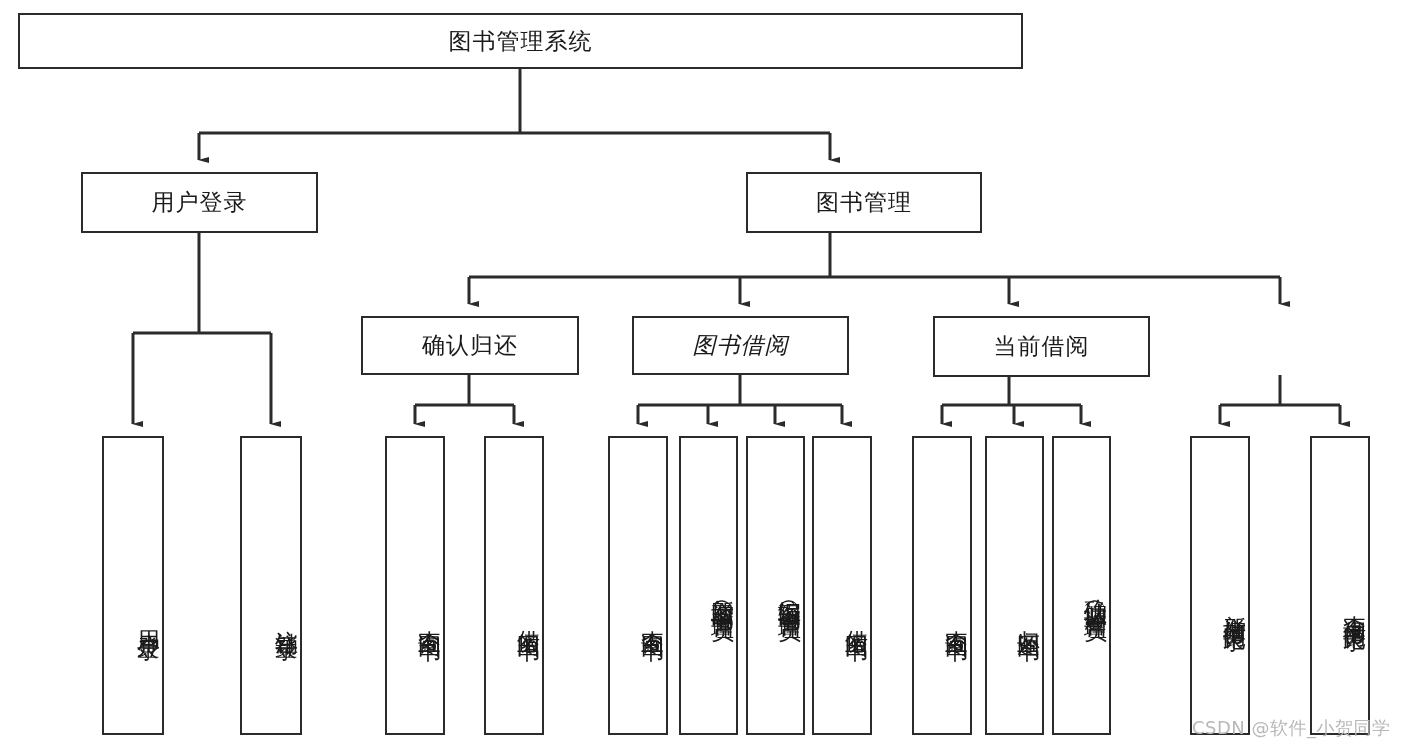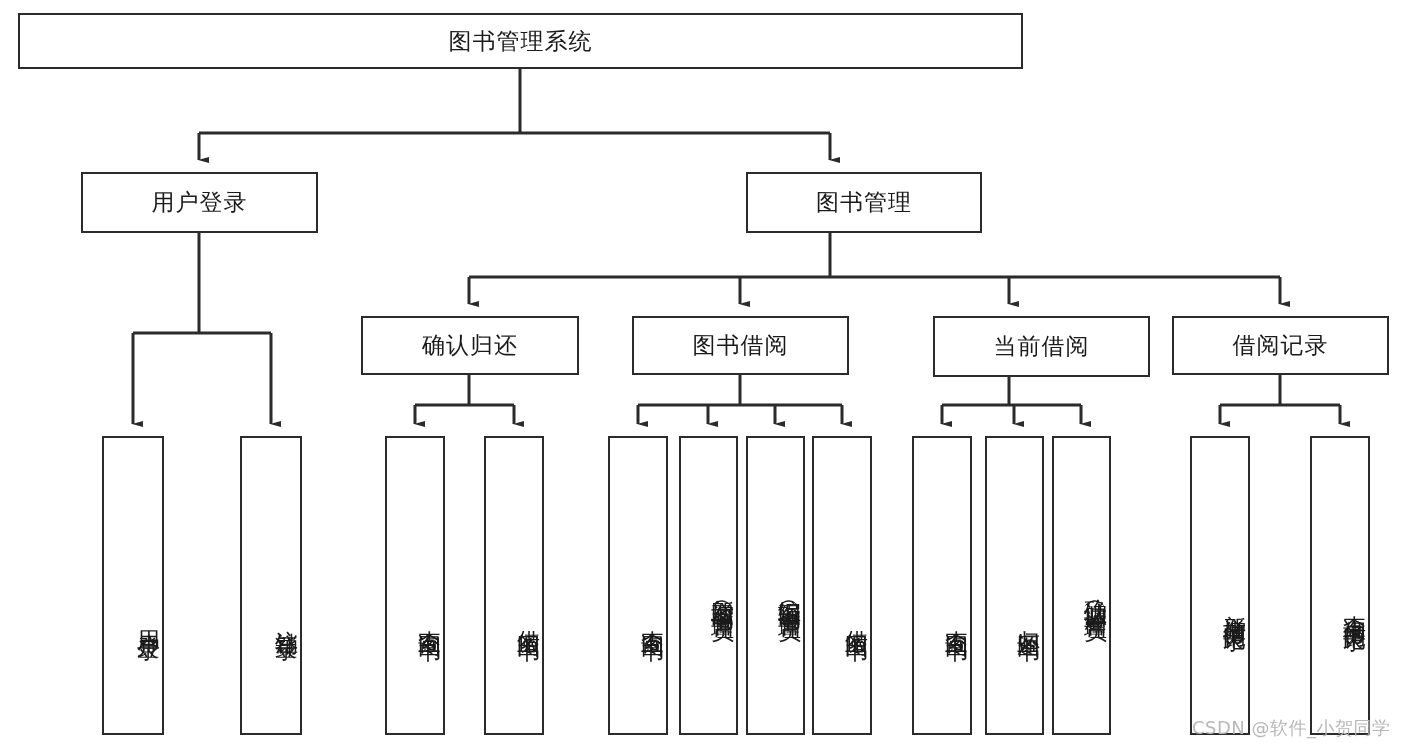--- a/index.html
+++ b/index.html
@@ -121,23 +121,22 @@
       <path d="M 1340,405 L 1340,424" marker-end="url(#arw)"></path>
     </g>
   </svg>
 
   <div class="node horiz" id="n-root" style="left: 18px; top: 13px; width: 1005px; height: 56px;">图书管理系统</div>
 
   <div class="node horiz" id="n-l2-0" style="left: 81px; top: 172px; width: 237px; height: 61px;">用户登录</div>
   <div class="node horiz" id="n-l2-1" style="left: 712px; top: 172px; width: 236px; height: 61px; margin-left: 34px;">图书管理</div>
 
   <div class="node horiz" id="n-l3-0" style="left: 361px; top: 316px; width: 218px; height: 59px;">确认归还</div>
-  <div class="node horiz" id="n-l3-1" style="left: 632px; top: 316px; width: 217px; height: 59px;">图书借阅</div>
+  <div class="node horiz" id="n-l3-1" style="left: 632px; top: 316px; width: 217px; height: 59px; font-style: italic;">图书借阅</div>
   <div class="node horiz" id="n-l3-2" style="left: 901px; top: 316px; width: 217px; height: 61px; margin-left: 32px;">当前借阅</div>
-  <div class="node horiz" id="n-l3-3" style="left: 1172px; top: 316px; width: 217px; height: 59px;">借阅记录</div>
 
   <div class="node vert pad-top-lg" id="n-lf-0" style="left: 102px; top: 436px; width: 62px; height: 299px;">用户登录</div>
   <div class="node vert pad-top-lg" id="n-lf-1" style="left: 240px; top: 436px; width: 62px; height: 299px;">注销登录</div>
   <div class="node vert pad-top-lg" id="n-lf-2" style="left: 385px; top: 436px; width: 60px; height: 299px;">查询图书</div>
   <div class="node vert pad-top-lg" id="n-lf-3" style="left: 484px; top: 436px; width: 60px; height: 299px;">借阅图书</div>
   <div class="node vert pad-top-lg" id="n-lf-4" style="left: 608px; top: 436px; width: 60px; height: 299px;">查询图书</div>
   <div class="node vert pad-top-sm" id="n-lf-5" style="left: 679px; top: 436px; width: 59px; height: 299px;">新增图书（管理员）</div>
   <div class="node vert pad-top-sm" id="n-lf-6" style="left: 746px; top: 436px; width: 59px; height: 299px;">编辑图书（管理员）</div>
   <div class="node vert pad-top-lg" id="n-lf-7" style="left: 812px; top: 436px; width: 60px; height: 299px;">借阅图书</div>
   <div class="node vert pad-top-lg" id="n-lf-8" style="left: 912px; top: 436px; width: 60px; height: 299px;">查询图书</div>

